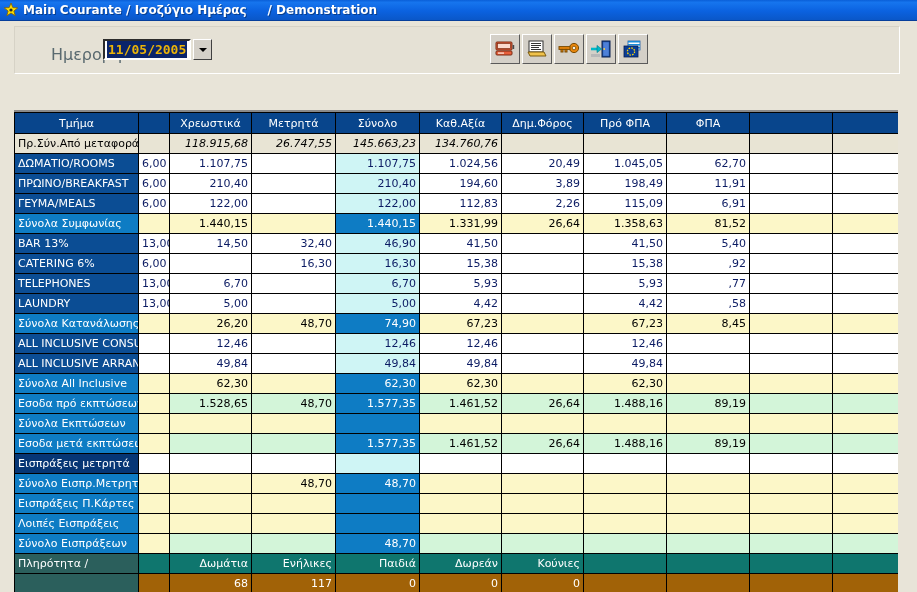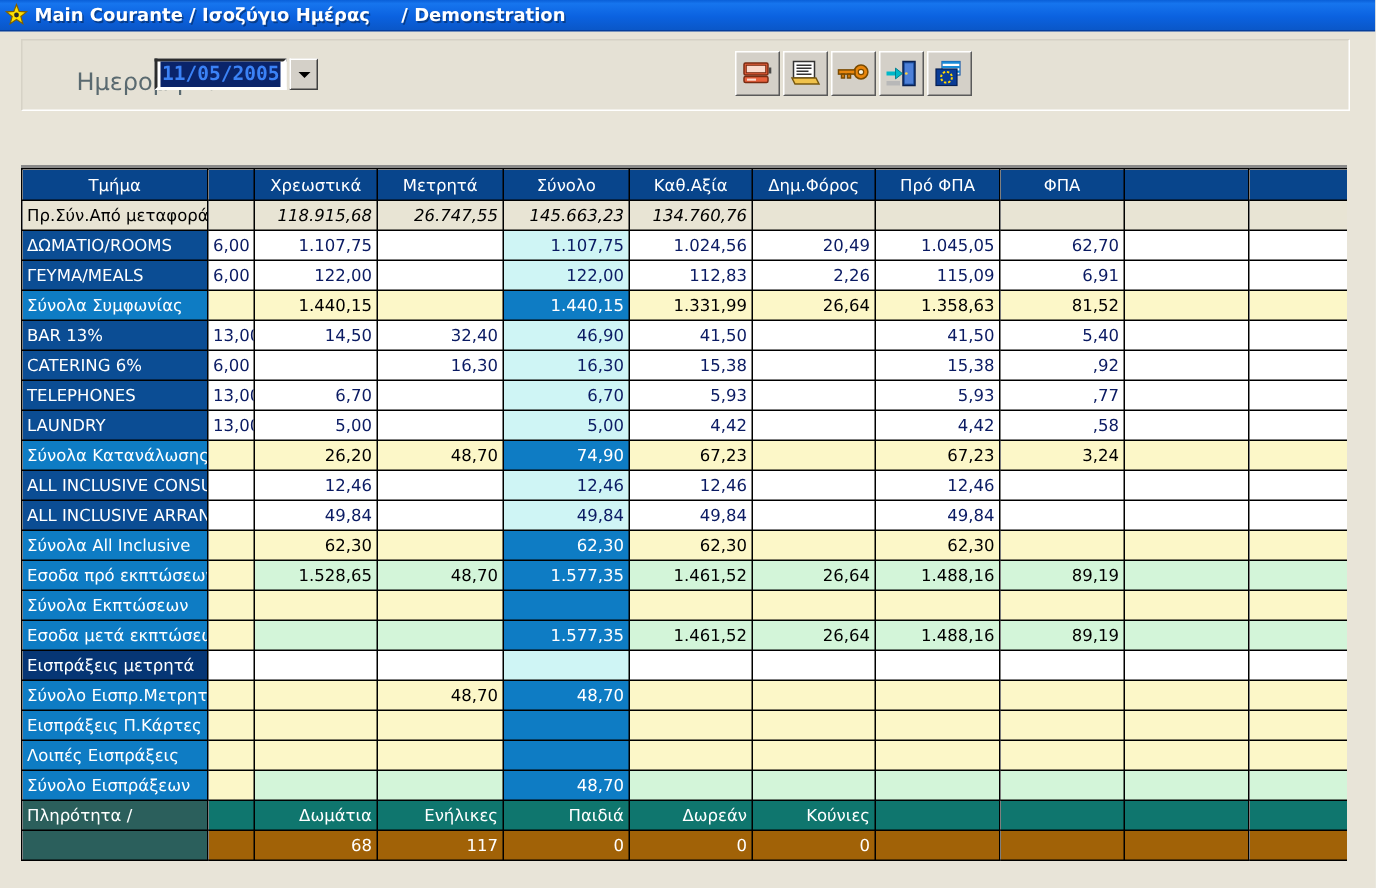--- a/index.html
+++ b/index.html
@@ -68,21 +68,21 @@
     border: 2px inset #9A9A9A;
     border-top-color: #808080; border-left-color: #808080;
     border-right-color: #FFFFFF; border-bottom-color: #FFFFFF;
     background: #FFFFFF;
     box-sizing: border-box;
     display: flex; align-items: center;
     padding: 0 2px;
   }
   #datevalue {
     background: #0A246A;
-    color: #3b82f6;
+    color: #eab308;
     font-size: 13px;
     font-family: "DejaVu Sans Mono", "Liberation Mono", monospace;
     font-weight: bold;
     letter-spacing: 0px;
     padding: 1px 1px;
     line-height: 15px;
     white-space: pre;
   }
   #datedrop {
     position: absolute;
@@ -332,20 +332,33 @@
             <td class="num bg-white"></td>
             <td class="num bg-cyan">1.107,75</td>
             <td class="num bg-white">1.024,56</td>
             <td class="num bg-white">20,49</td>
             <td class="num bg-white">1.045,05</td>
             <td class="num bg-white">62,70</td>
             <td class="num bg-white"></td>
             <td class="num bg-white"></td>
           </tr>
           <tr>
+            <td class="lbl lbl">ΠΡΩΙΝΟ/BREAKFAST</td>
+            <td class="rate bg-white">6,00</td>
+            <td class="num bg-white">210,40</td>
+            <td class="num bg-white"></td>
+            <td class="num bg-cyan">210,40</td>
+            <td class="num bg-white">194,60</td>
+            <td class="num bg-white">3,89</td>
+            <td class="num bg-white">198,49</td>
+            <td class="num bg-white">11,91</td>
+            <td class="num bg-white"></td>
+            <td class="num bg-white"></td>
+          </tr>
+          <tr>
             <td class="lbl lbl">ΓΕΥΜΑ/MEALS</td>
             <td class="rate bg-white">6,00</td>
             <td class="num bg-white">122,00</td>
             <td class="num bg-white"></td>
             <td class="num bg-cyan">122,00</td>
             <td class="num bg-white">112,83</td>
             <td class="num bg-white">2,26</td>
             <td class="num bg-white">115,09</td>
             <td class="num bg-white">6,91</td>
             <td class="num bg-white"></td>
@@ -418,21 +431,21 @@
           </tr>
           <tr>
             <td class="lbl lbl-sub">Σύνολα Κατανάλωσης</td>
             <td class="rate bg-yellow"></td>
             <td class="num bg-yellow">26,20</td>
             <td class="num bg-yellow">48,70</td>
             <td class="num bg-blue">74,90</td>
             <td class="num bg-yellow">67,23</td>
             <td class="num bg-yellow"></td>
             <td class="num bg-yellow">67,23</td>
-            <td class="num bg-yellow">3,24</td>
+            <td class="num bg-yellow">8,45</td>
             <td class="num bg-yellow"></td>
             <td class="num bg-yellow"></td>
           </tr>
           <tr>
             <td class="lbl lbl">ALL INCLUSIVE CONSU</td>
             <td class="rate bg-white"></td>
             <td class="num bg-white">12,46</td>
             <td class="num bg-white"></td>
             <td class="num bg-cyan">12,46</td>
             <td class="num bg-white">12,46</td>

